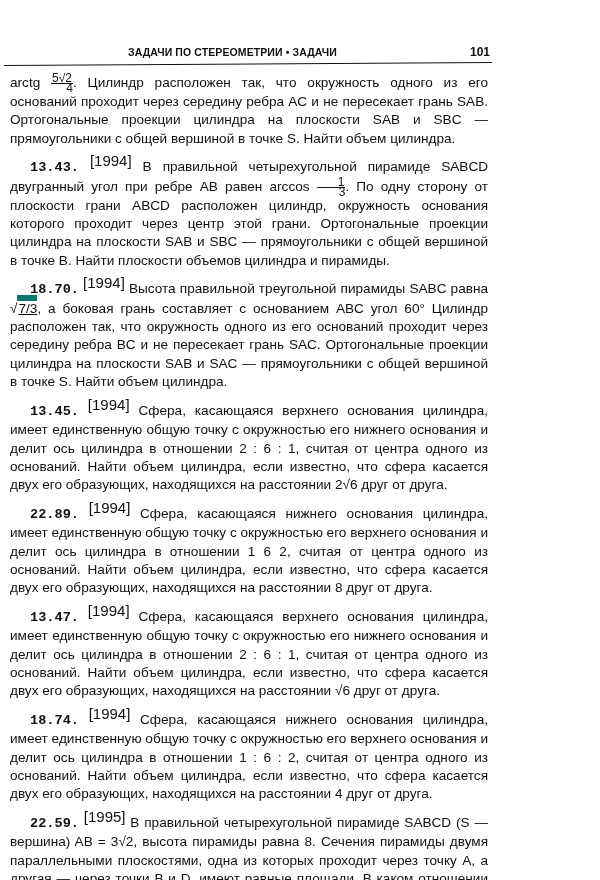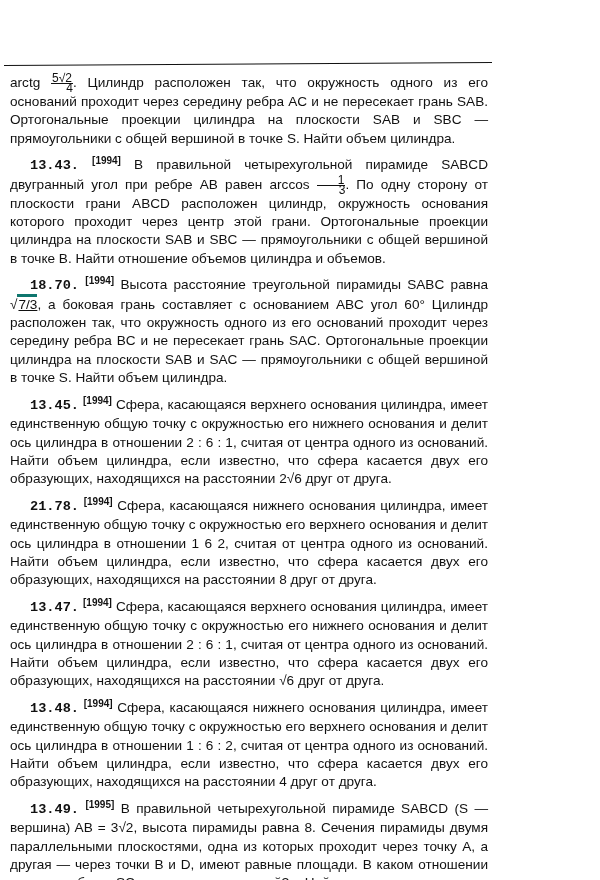--- a/index.html
+++ b/index.html
@@ -23,77 +23,81 @@
     transform: rotate(-0.35deg); transform-origin: right center;
   }
   .body {
     position: absolute; left: 6px; top: 70px; width: 486px;
     font-family: "Liberation Sans", sans-serif; font-size: 13.6px; line-height: 18.4px;
     text-align: justify; color: #111;
   }
   .para { margin: 4px; text-indent: 0; }
   .para.problem { text-indent: 20px; }
   .pnum { font-weight: bold; font-family: Liberation Mono, monospace; }
-  .year { font-size: 10px; vertical-align: 5px; font-weight: bold; }
+  .year { font-size: 15px; vertical-align: 5px; }
   .frac { display: inline-block; vertical-align: -5px; text-align: right; font-size: 12px; line-height: 9px; }
   .frac .num { display: block; border-bottom: 1px solid #111; padding: 0 1px; }
   .frac .den { display: block; }
   .sqrt { white-space: nowrap; }
-  .sqrt .rad { border-top: 3px solid #0f766e; padding-left: 1px; text-decoration: underline; }
+  .sqrt .rad { border-top: 6px solid #0f766e; padding-left: 1px; text-decoration: underline; }
 </style>
 </head>
 <body>
 
 <div class="page">
+  <div class="header">
+    <span class="header-title">ЗАДАЧИ ПО СТЕРЕОМЕТРИИ • ЗАДАЧИ</span>
+    <span class="header-page">101</span>
+  </div>
   <div class="header-rule"></div>
 
   <div class="body">
     <p class="para">
       <span>arctg</span>
       <span class="frac"><span class="num">5√2</span><span class="den">4</span></span><span>. Цилиндр расположен так, что окружность одного из его оснований проходит через середину ребра AC и не пересекает грань SAB. Ортогональные проекции цилиндра на плоскости SAB и SBC — прямоугольники с общей вершиной в точке S. Найти объем цилиндра.</span>
     </p>
 
     <p class="para problem">
       <span class="pnum">13.43.</span>
       <span class="year">[1994]</span>
       <span>В правильной четырехугольной пирамиде SABCD двугранный угол при ребре AB равен arccos</span>
-      <span class="frac"><span class="num">1</span><span class="den">3</span></span><span>. По одну сторону от плоскости грани ABCD расположен цилиндр, окружность основания которого проходит через центр этой грани. Ортогональные проекции цилиндра на плоскости SAB и SBC — прямоугольники с общей вершиной в точке B. Найти отношение объемов цилиндра и объемов.</span>
+      <span class="frac"><span class="num">1</span><span class="den">3</span></span><span>. По одну сторону от плоскости грани ABCD расположен цилиндр, окружность основания которого проходит через центр этой грани. Ортогональные проекции цилиндра на плоскости SAB и SBC — прямоугольники с общей вершиной в точке B. Найти плоскости объемов цилиндра и пирамиды.</span>
     </p>
 
     <p class="para problem">
       <span class="pnum">18.70.</span>
       <span class="year">[1994]</span>
-      <span>Высота расстояние треугольной пирамиды SABC равна</span>
+      <span>Высота правильной треугольной пирамиды SABC равна</span>
       <span class="sqrt">√<span class="rad">7/3</span></span><span>, а боковая грань составляет с основанием ABC угол 60° Цилиндр расположен так, что окружность одного из его оснований проходит через середину ребра BC и не пересекает грань SAC. Ортогональные проекции цилиндра на плоскости SAB и SAC — прямоугольники с общей вершиной в точке S. Найти объем цилиндра.</span>
     </p>
 
     <p class="para problem">
       <span class="pnum">13.45.</span>
       <span class="year">[1994]</span>
       <span>Сфера, касающаяся верхнего основания цилиндра, имеет единственную общую точку с окружностью его нижнего основания и делит ось цилиндра в отношении 2 : 6 : 1, считая от центра одного из оснований. Найти объем цилиндра, если известно, что сфера касается двух его образующих, находящихся на расстоянии 2√6 друг от друга.</span>
     </p>
 
     <p class="para problem">
-      <span class="pnum">21.78.</span>
+      <span class="pnum">22.89.</span>
       <span class="year">[1994]</span>
       <span>Сфера, касающаяся нижнего основания цилиндра, имеет единственную общую точку с окружностью его верхнего основания и делит ось цилиндра в отношении 1   6   2, считая от центра одного из оснований. Найти объем цилиндра, если известно, что сфера касается двух его образующих, находящихся на расстоянии 8 друг от друга.</span>
     </p>
 
     <p class="para problem">
       <span class="pnum">13.47.</span>
       <span class="year">[1994]</span>
       <span>Сфера, касающаяся верхнего основания цилиндра, имеет единственную общую точку с окружностью его нижнего основания и делит ось цилиндра в отношении 2 : 6 : 1, считая от центра одного из оснований. Найти объем цилиндра, если известно, что сфера касается двух его образующих, находящихся на расстоянии √6 друг от друга.</span>
     </p>
 
     <p class="para problem">
-      <span class="pnum">13.48.</span>
+      <span class="pnum">18.74.</span>
       <span class="year">[1994]</span>
       <span>Сфера, касающаяся нижнего основания цилиндра, имеет единственную общую точку с окружностью его верхнего основания и делит ось цилиндра в отношении 1 : 6 : 2, считая от центра одного из оснований. Найти объем цилиндра, если известно, что сфера касается двух его образующих, находящихся на расстоянии 4 друг от друга.</span>
     </p>
 
     <p class="para problem">
-      <span class="pnum">13.49.</span>
+      <span class="pnum">22.59.</span>
       <span class="year">[1995]</span>
       <span>В правильной четырехугольной пирамиде SABCD (S — вершина) AB = 3√2, высота пирамиды равна 8. Сечения пирамиды двумя параллельными плоскостями, одна из которых проходит через точку A, а другая — через точки B и D, имеют равные площади. В каком отношении делят ребро SC плоскости сечений? Найти расстояние между плоскостями сечений и объемы многогранников, на которые пирамида разбивается этими плоскостями.</span>
     </p>
 
   </div>
 </div>
 
 </body></html>

